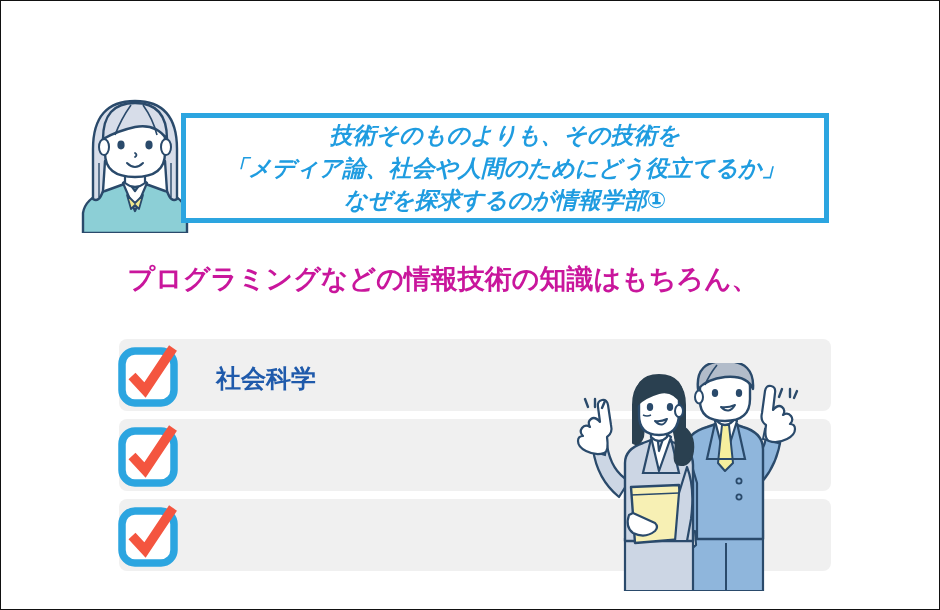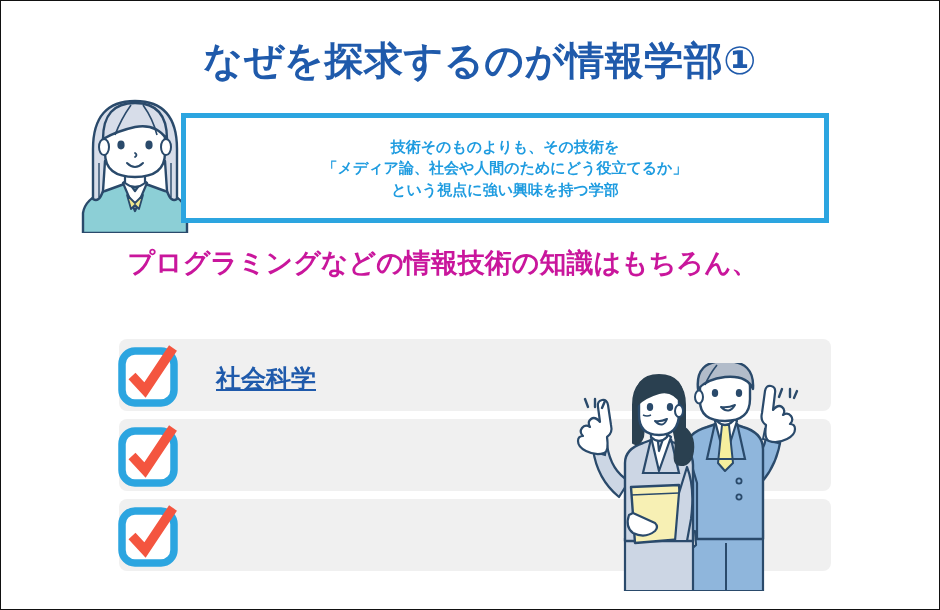--- a/index.html
+++ b/index.html
@@ -47,32 +47,33 @@
     box-sizing: border-box;
     border: 5px solid #2ca5e0;
     background: #ffffff;
     display: flex;
     flex-direction: column;
     align-items: center;
     justify-content: center;
   }
   #callout .cl {
     color: #1f9ce0;
-    font-size: 15px;
+    font-size: 23px;
     font-weight: bold;
     line-height: 1.42;
     white-space: nowrap;
     text-align: center;
+    font-style: italic;
   }
 
   
   #pinkblock {
     position: absolute;
     left: 0;
-    top: 243px;
+    top: 259px;
     width: 884px;
     text-align: center;
   }
   #pinkblock .pl {
     color: #c9169c;
     font-size: 27px;
     font-weight: bold;
     line-height: 1.42;
     white-space: nowrap;
   }
@@ -101,21 +102,20 @@
   .cbwrap.r2 { top: 501px; }
   .cbwrap svg { display: block; overflow: visible; }
 
   .rowlabel {
     position: absolute;
     left: 215px;
     color: #1f5aab;
     font-size: 25px;
     font-weight: bold;
     white-space: nowrap;
-    text-decoration: underline;
   }
   .rowlabel.r0 { top: 361px; }
   .rowlabel.r1 { top: 441px; }
   .rowlabel.r2 { top: 521px; }
 
   
   #girl {
     position: absolute;
     left: 74px;
     top: 86px;
@@ -129,21 +129,20 @@
     width: 232px;
     height: 228px;
   }
   #girl svg, #duo svg { display: block; }
 </style>
 </head>
 <body>
 
 <div id="slide">
 
-  <div id="title">なぜを探求するのが情報学部①</div>
 
   <div id="girl">
     <svg viewBox="0 0 120 146" width="120" height="146" aria-hidden="true">
 
       <path d="M8 146 L8 126 Q10 112 30 104 L52 96 L68 96 L90 104 Q110 112 112 126 L112 146 Z" fill="#8ccfd6" stroke="#2a4a6b" stroke-width="2.4" stroke-linejoin="round"></path>
 
       <path d="M48 96 L60 124 L72 96 L68 93 L60 104 L52 93 Z" fill="#ffffff" stroke="#2a4a6b" stroke-width="2.2" stroke-linejoin="round"></path>
 
       <path d="M52 108 L60 116 L68 108 L64 122 L60 118 L56 122 Z" fill="#f2e98e" stroke="#2a4a6b" stroke-width="1.8" stroke-linejoin="round"></path>
 
@@ -167,21 +166,21 @@
       <path d="M52 76 q8 8 16 0" fill="none" stroke="#2a4a6b" stroke-width="2" stroke-linecap="round"></path>
 
       <path d="M24 76 L24 110" fill="none" stroke="#2a4a6b" stroke-width="1.4"></path>
       <path d="M96 76 L96 110" fill="none" stroke="#2a4a6b" stroke-width="1.4"></path>
     </svg>
   </div>
 
   <div id="callout">
     <div class="cl">技術そのものよりも、その技術を</div>
     <div class="cl">「メディア論、社会や人間のためにどう役立てるか」</div>
-    <div class="cl">という視点に強い興味を持つ学部</div>
+    <div class="cl">なぜを探求するのが情報学部①</div>
   </div>
 
   <div id="pinkblock">
     <div class="pl">プログラミングなどの情報技術の知識はもちろん、</div>
   </div>
 
   <div class="row r0"></div>
   <div class="row r1"></div>
   <div class="row r2"></div>
 

